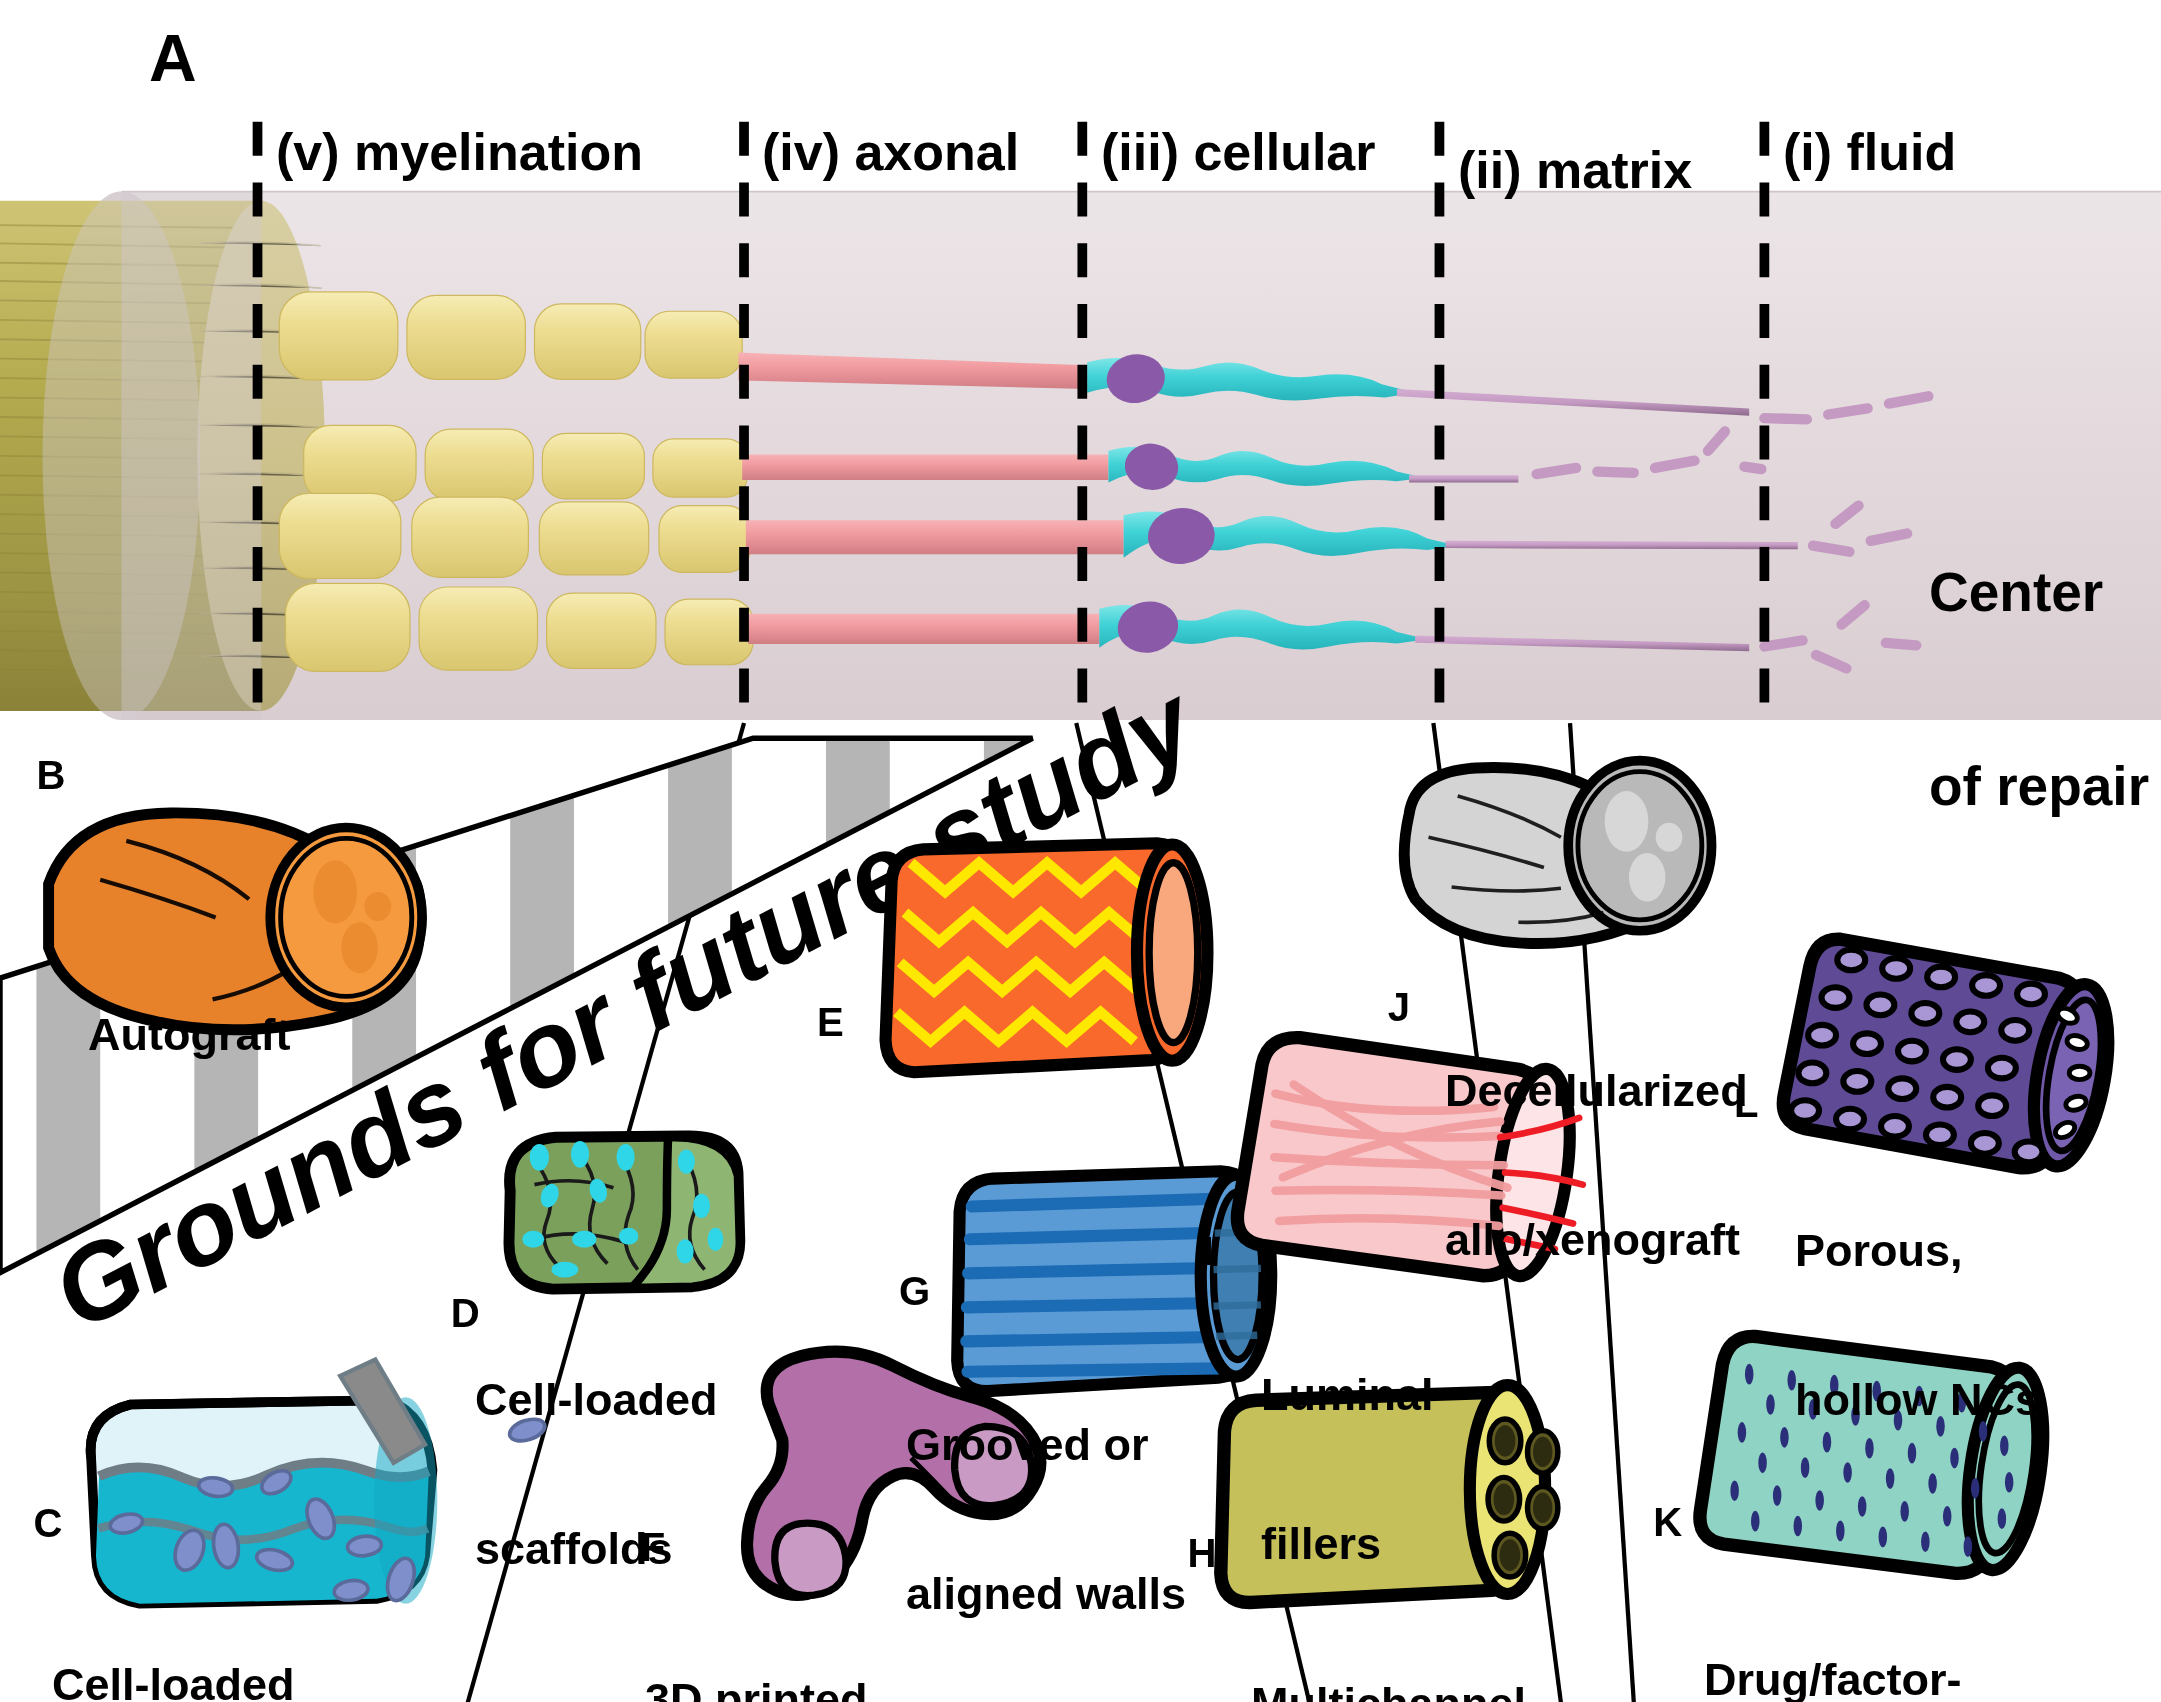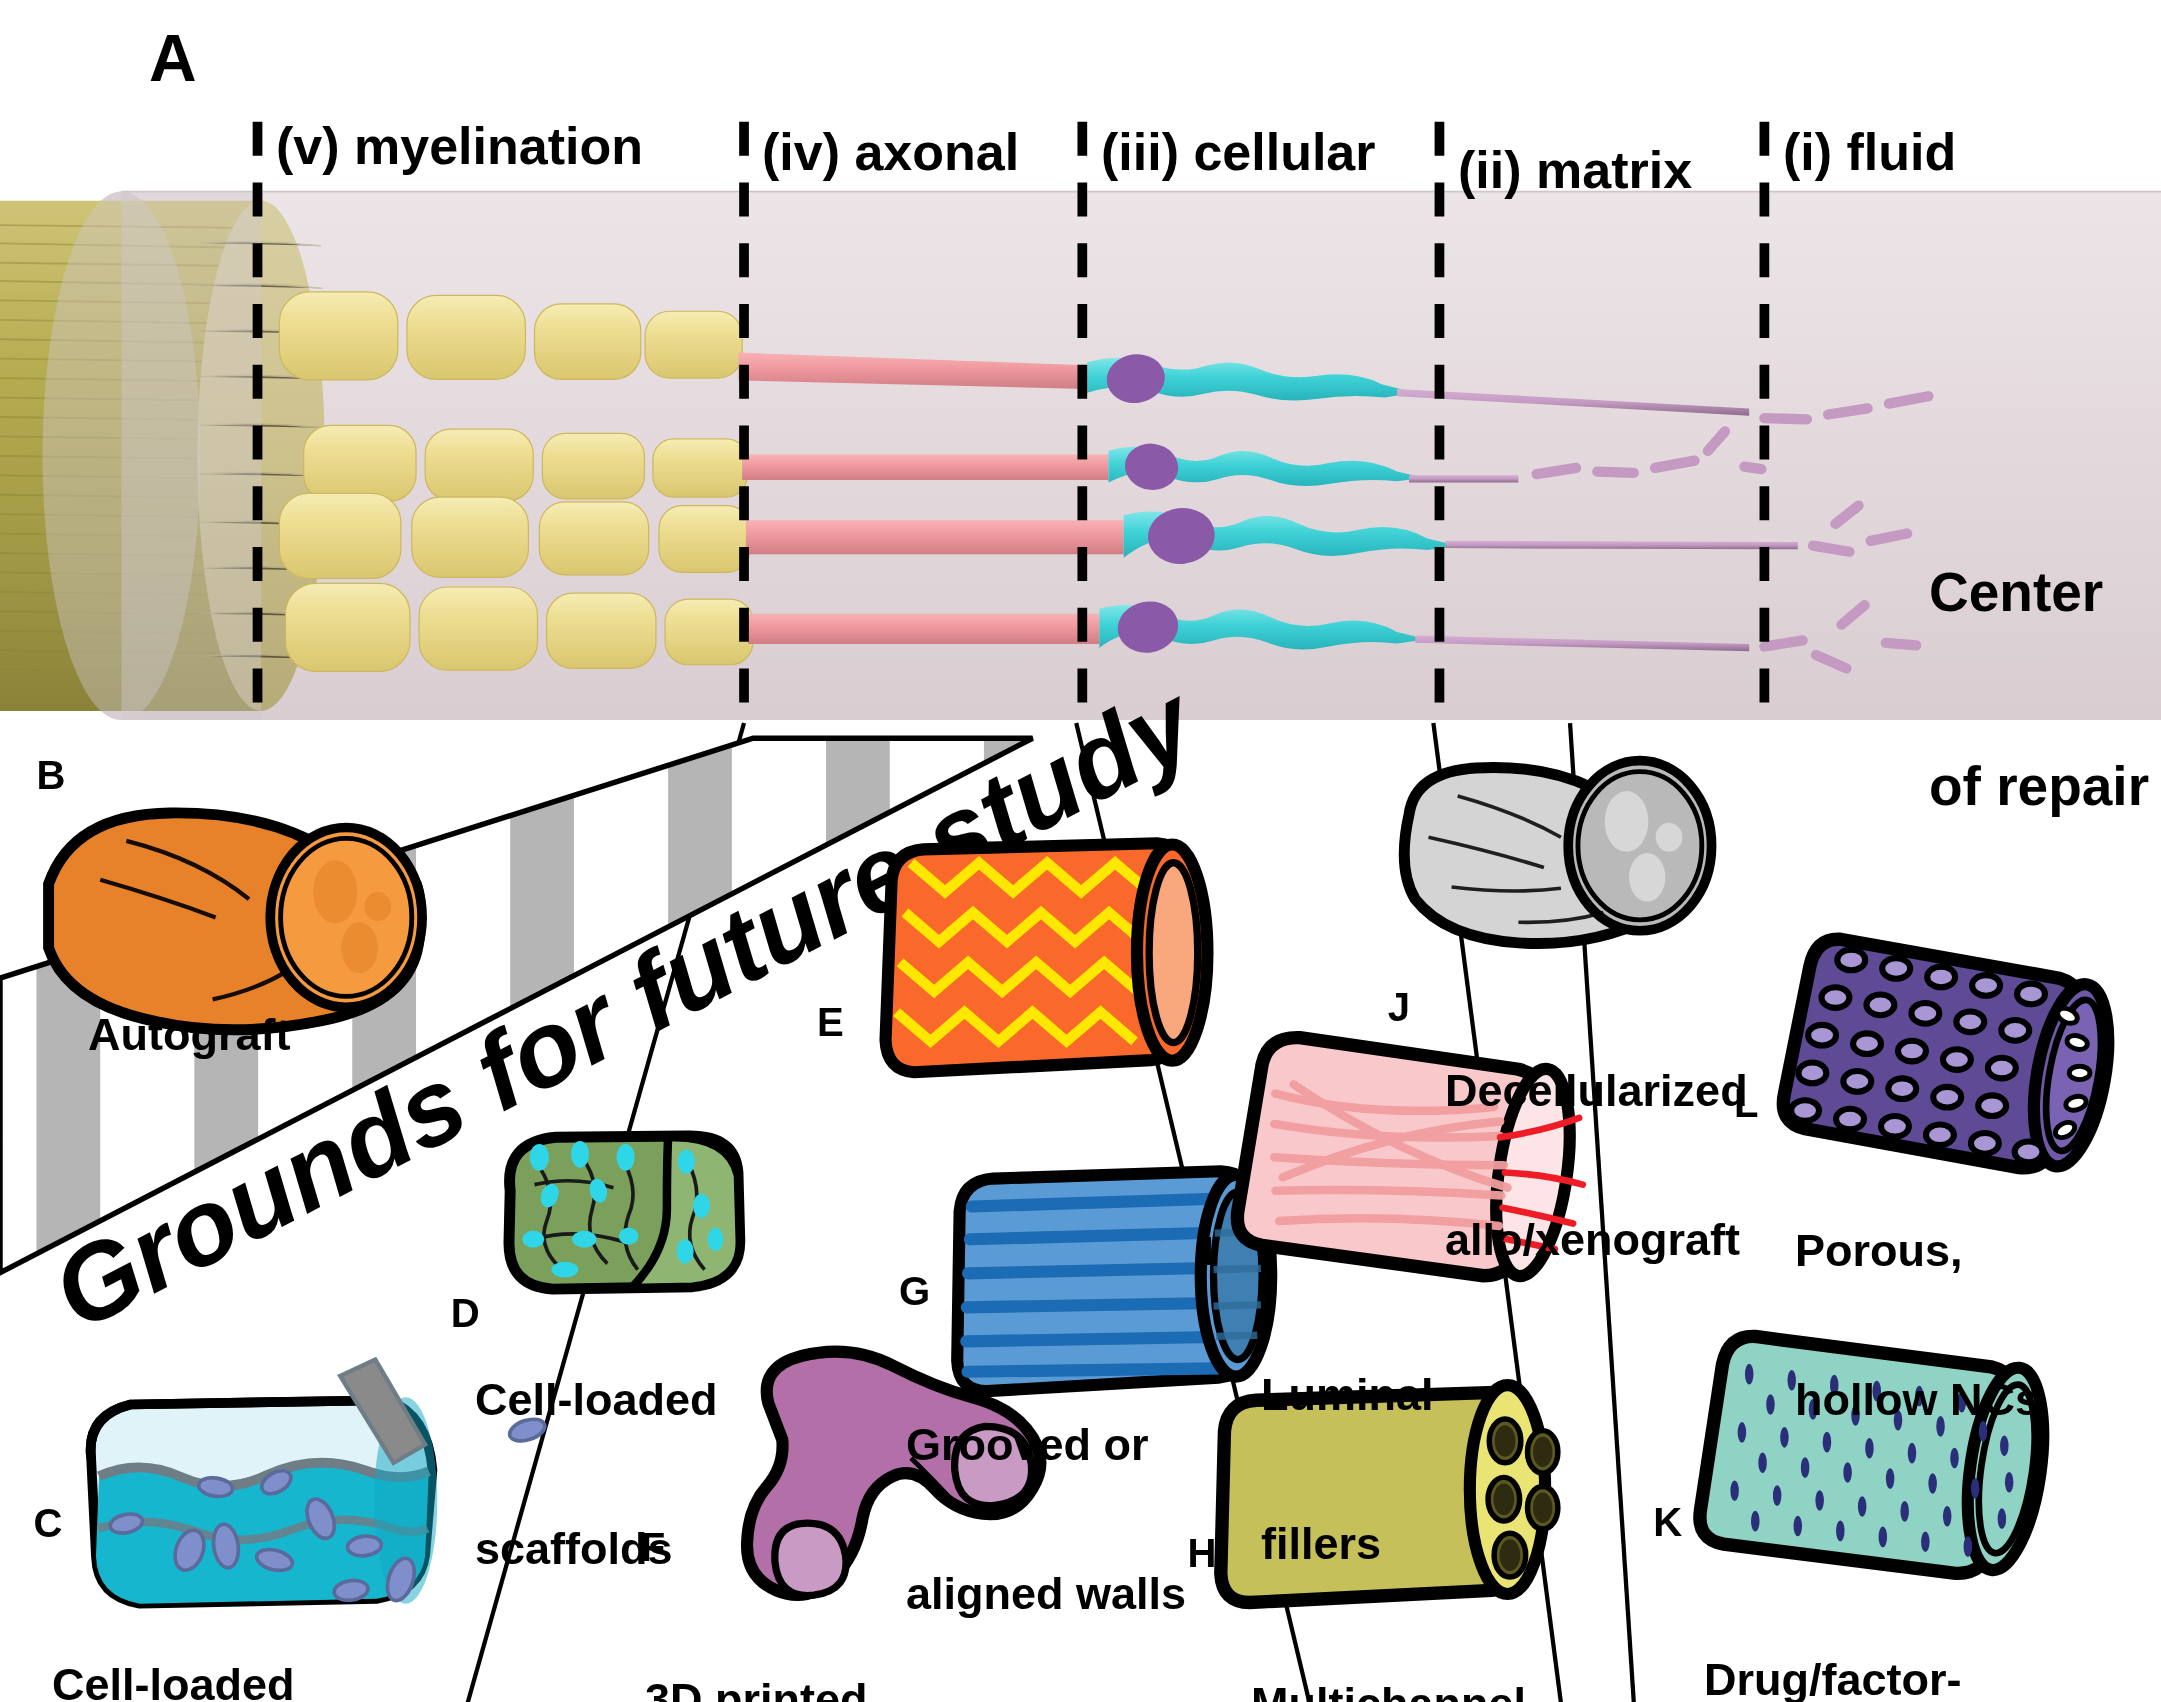--- a/index.html
+++ b/index.html
@@ -224,21 +224,21 @@
     <line x1="1225" y1="200" x2="1225" y2="1190"></line>
     <line x1="1782" y1="200" x2="1782" y2="1190"></line>
     <line x1="2370" y1="200" x2="2370" y2="1190"></line>
     <line x1="2905" y1="200" x2="2905" y2="1190"></line>
   </g>
 </svg>
 
 <div class="txt panel-letter" style="left:149px;top:24px;">A</div>
 
 
-<div class="txt phase" style="left:276px;top:119px;text-align:right;">(v) myelination</div>
+<div class="txt phase" style="left:276px;top:125px;text-align:right;">(v) myelination</div>
 <div class="txt phase" style="left:762px;top:125px;">(iv) axonal</div>
 <div class="txt phase" style="left:1101px;top:125px;">(iii) cellular</div>
 <div class="txt phase" style="left:1458px;top:143px;">(ii) matrix</div>
 <div class="txt phase" style="left:1783px;top:125px;">(i) fluid</div>
 
 <div class="txt center-repair" style="left:1929px;top:430px;text-align:left;">
   <div>Center</div>
   <div>of repair</div>
 </div>
 

